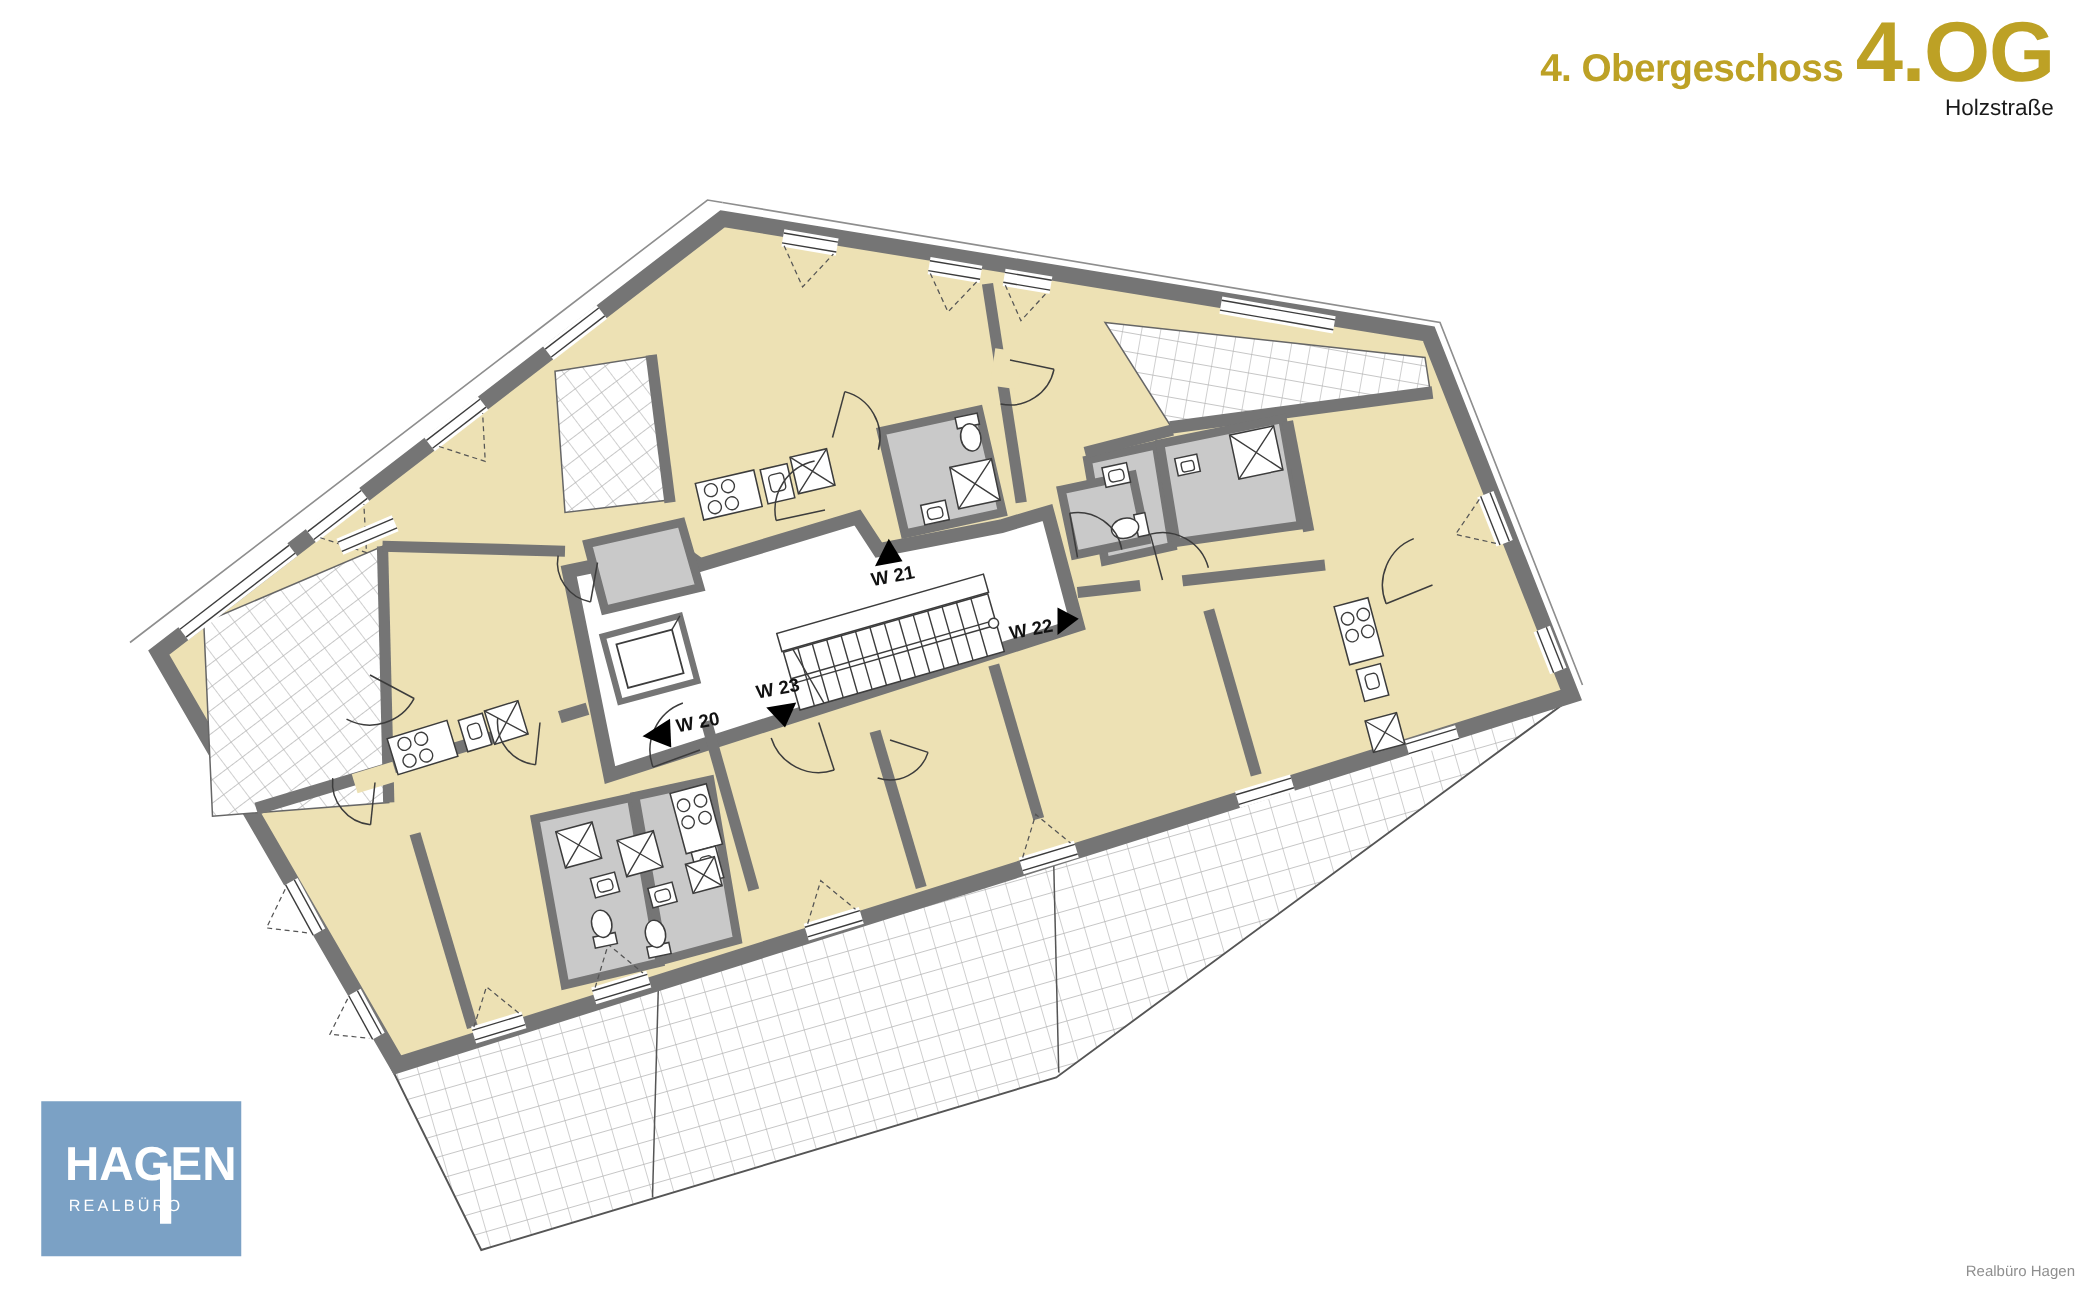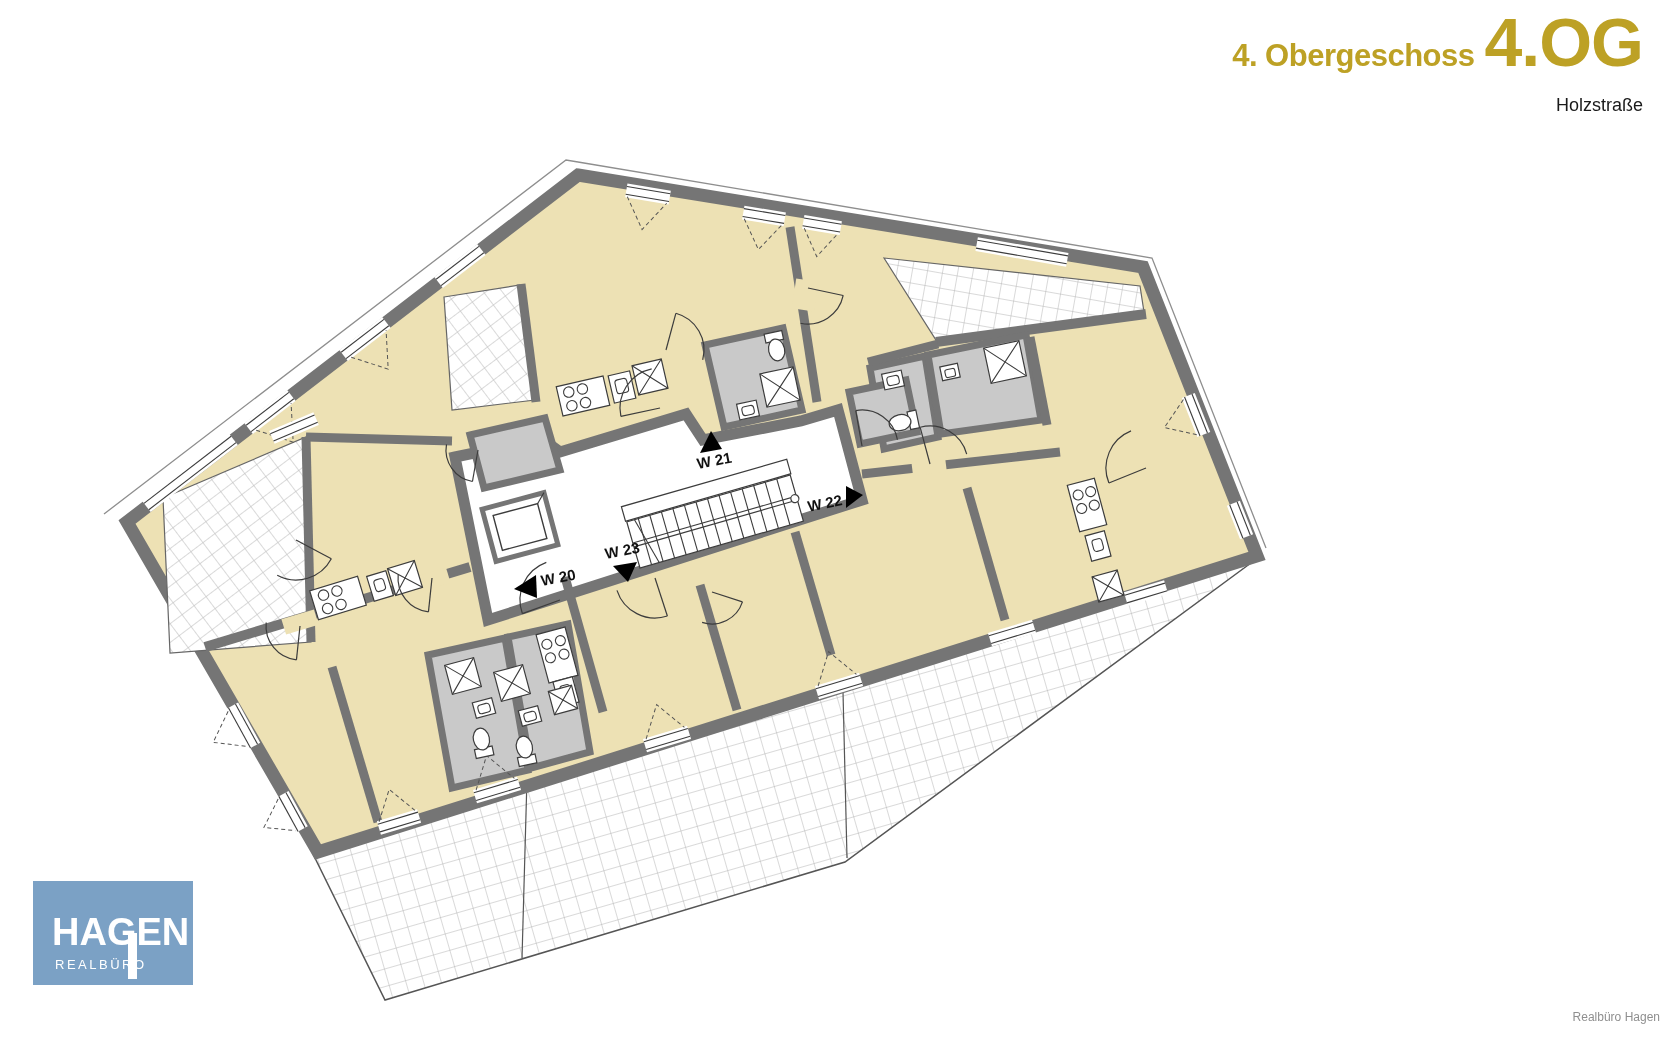--- a/index.html
+++ b/index.html
@@ -6,24 +6,24 @@
   #stage{position:relative;width:1668px;height:1041px;background:#ffffff;overflow:hidden;
          font-family:"Liberation Sans",sans-serif;}
   #plan-svg{position:absolute;left:0;top:0;}
   svg text{font-family:"Liberation Sans",sans-serif;}
 
   
   .header{position:absolute;top:8px;right:25px;text-align:right;line-height:1;}
   .title-row{display:flex;align-items:baseline;justify-content:flex-end;gap:10px;color:#bda125;}
   .t1{font-size:31px;font-weight:bold;letter-spacing:-0.5px;}
   .t2{font-size:68px;font-weight:bold;letter-spacing:-1px;}
-  .subtitle{font-size:18px;color:#1a1a1a;margin-top:20px;}
+  .subtitle{font-size:18px;color:#1a1a1a;margin-top:1px;}
 
   
-  .logo{position:absolute;left:33px;top:881px;width:160px;height:104px;background:#7ba1c5;}
+  .logo{position:absolute;left:33px;top:881px;width:160px;height:124px;background:#7ba1c5;}
   .logo-name{position:absolute;left:19px;top:30px;color:#fff;font-size:38px;font-weight:bold;letter-spacing:0px;}
   .logo-sub{position:absolute;left:22px;top:76px;color:#fff;font-size:13px;letter-spacing:2.5px;}
   .logo-tail{position:absolute;left:95px;top:52px;width:9px;height:46px;background:#fff;}
 
   
   .credit{position:absolute;right:8px;top:1010px;font-size:12px;color:#8f8f8f;}
 
   
   .wall{stroke:#757575;fill:none;}
   .thin{stroke:#8e8e8e;stroke-width:1.3;fill:none;}

